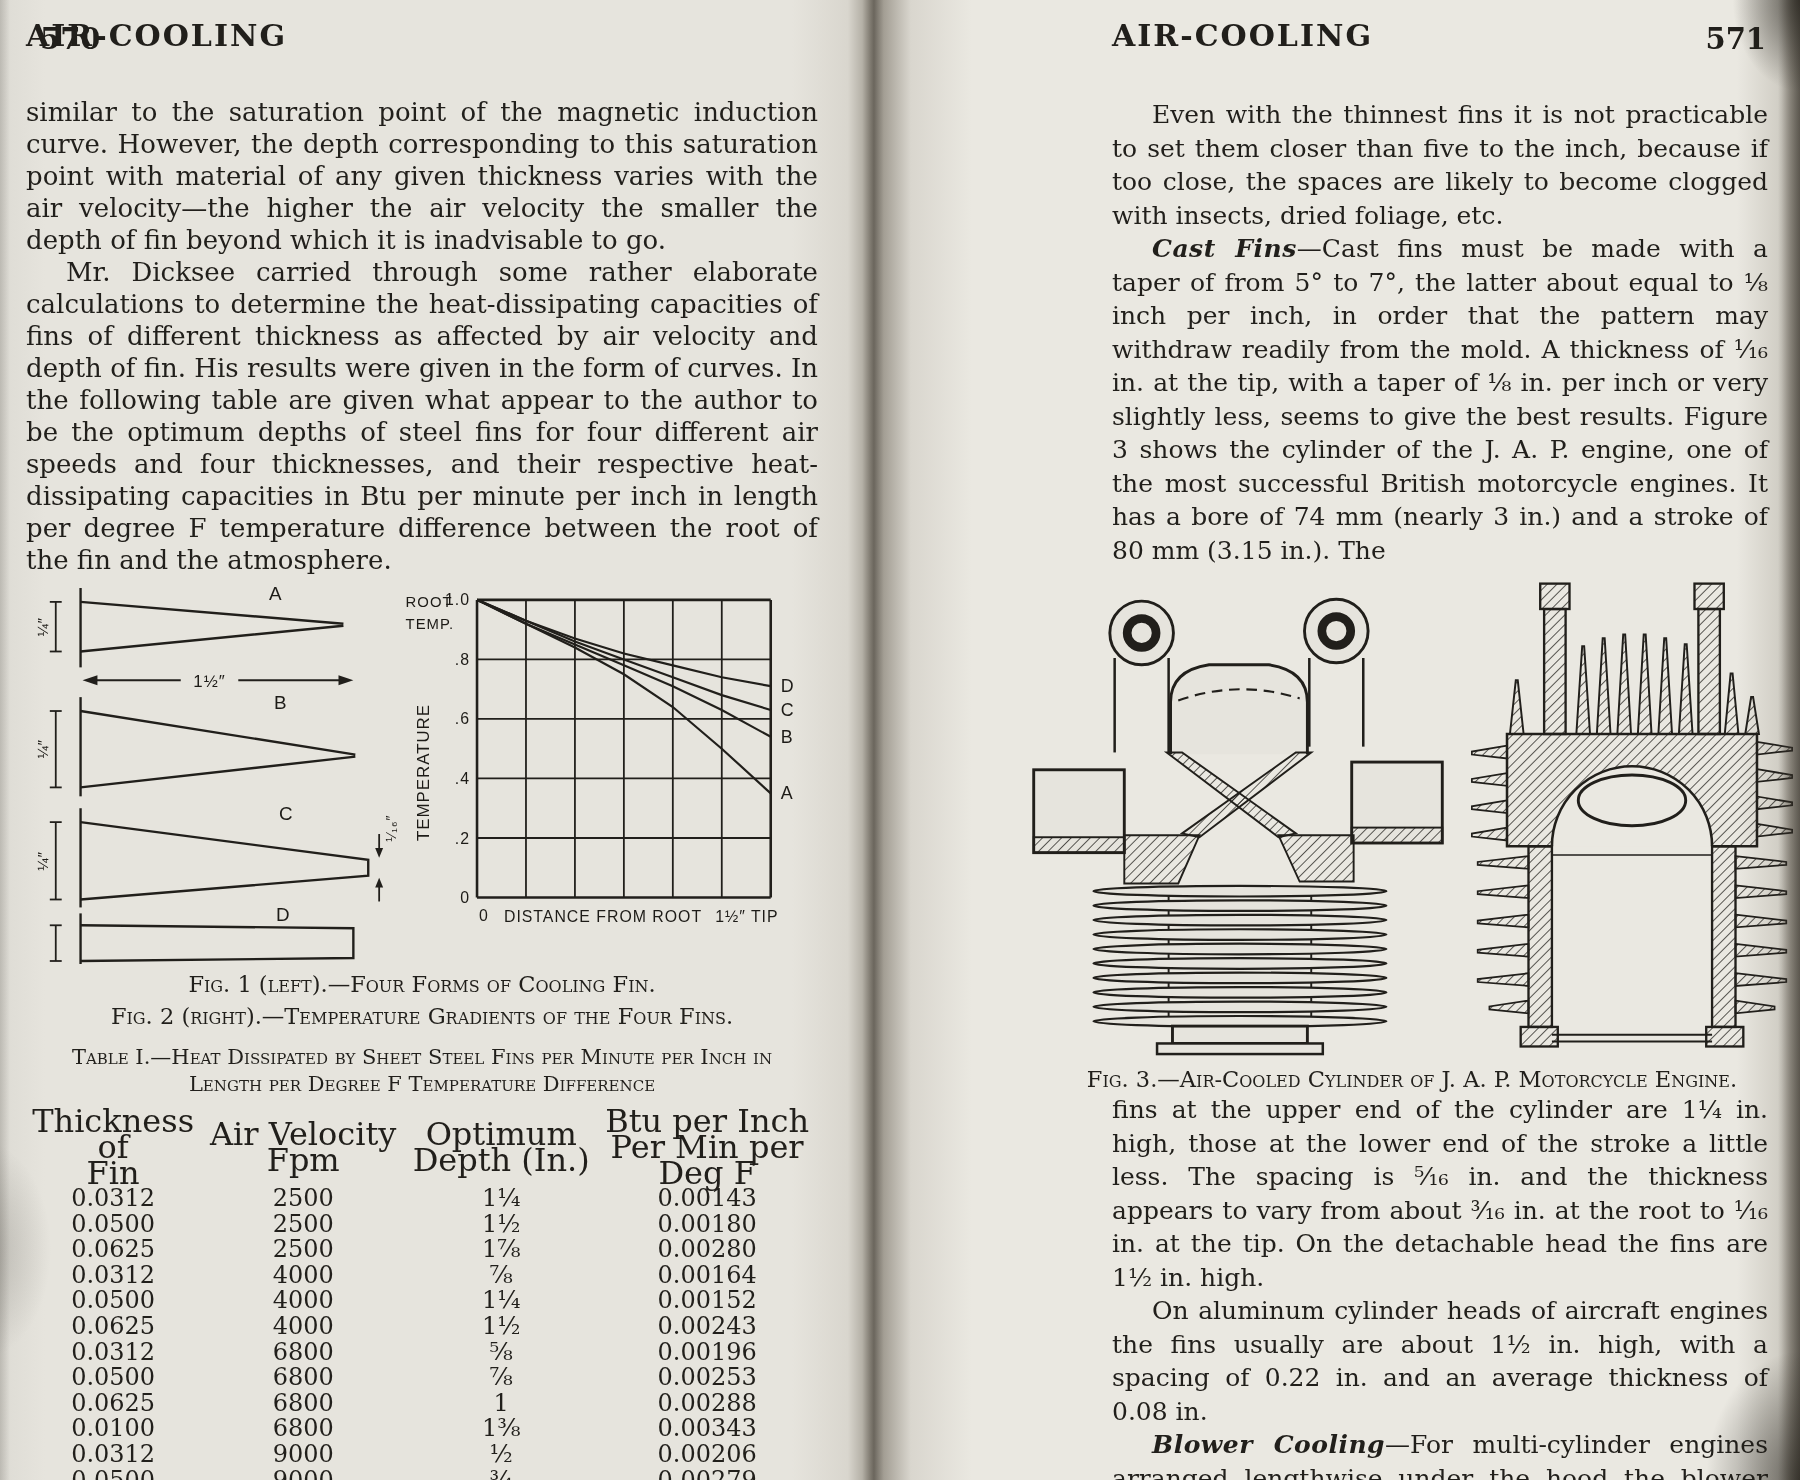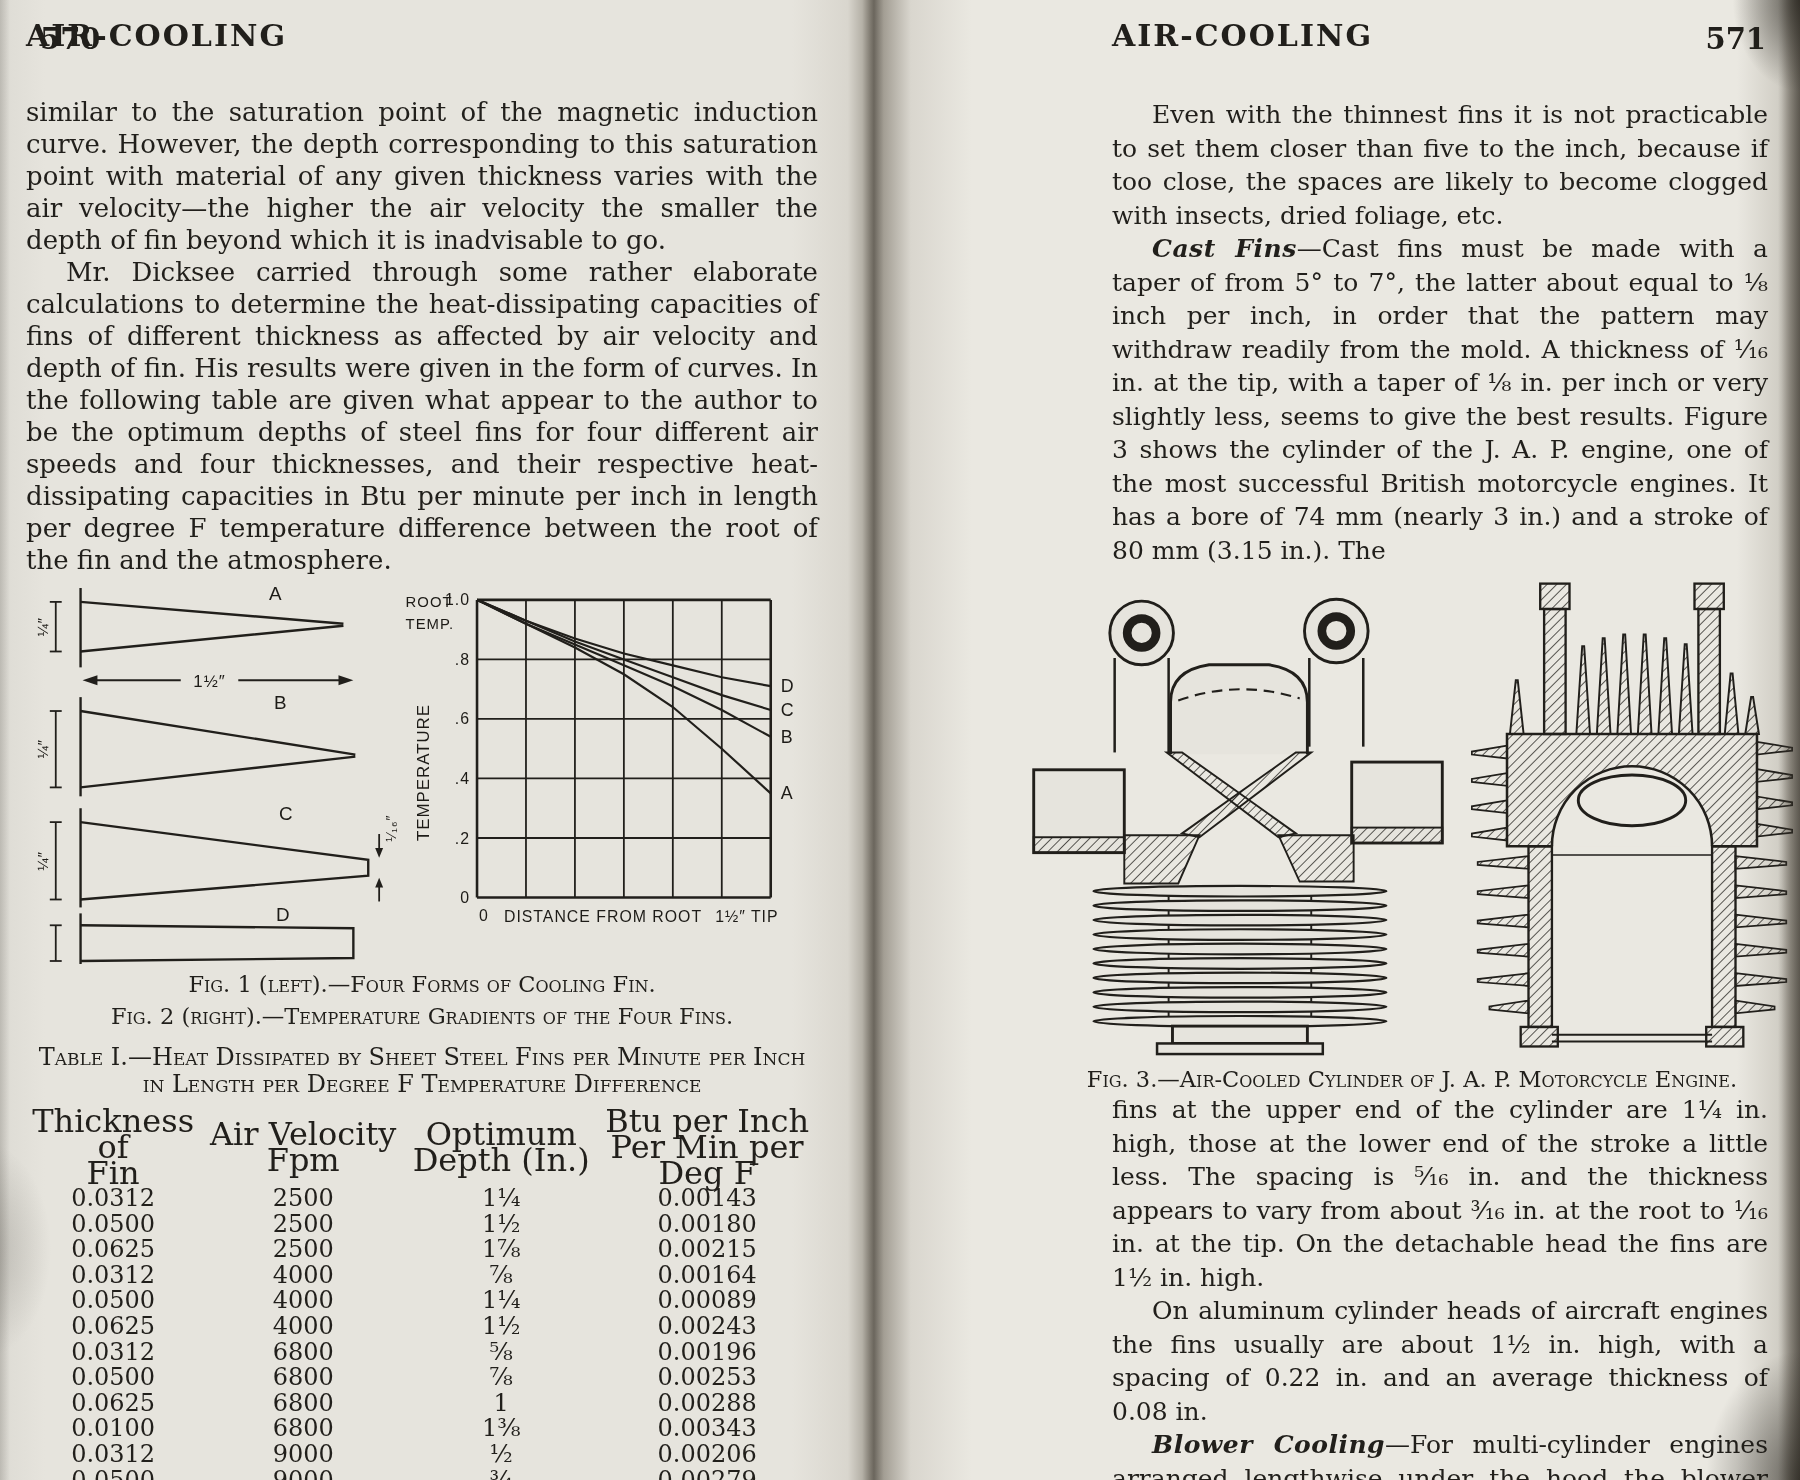--- a/index.html
+++ b/index.html
@@ -36,21 +36,21 @@
   .indent{text-indent:40px;}
   p.body b{font-weight:700;letter-spacing:.5px;font-style:italic;}
 
   .fig-row{display:flex;margin-top:8px;}
   .fig3-row{display:flex;justify-content:center;align-items:flex-start;gap:16px;
     margin-left:-86px;width:772px;margin-top:10px;}
   .caption{text-align:center;font-variant:small-caps;font-size:22.5px;line-height:28px;margin-top:4px;}
   .fig3-caption{margin-left:-86px;width:772px;margin-top:8px;}
 
   .table-title{margin:14px auto 4px;width:98%;text-align:center;font-variant:small-caps;
-    font-size:24px;line-height:27px;}
+    font-size:21px;line-height:27px;}
   table.data{width:100%;border-collapse:collapse;margin-top:10px;}
   table.data th{font-weight:400;font-size:32px;line-height:26px;text-align:center;padding:0;}
   table.data td{font-size:24px;line-height:25.6px;text-align:center;padding:0;}
   th span{display:block;}
   col.c1{width:22%;}col.c2{width:26%;}col.c3{width:24%;}col.c4{width:28%;}
 
   .figtxt{font-family:"Liberation Sans",sans-serif;fill:#1d1b17;letter-spacing:1px;}
   svg{display:block;}
 </style>
 </head>
@@ -196,33 +196,33 @@
           <tr>
           <td>0.0500</td>
           <td>2500</td>
           <td>1½</td>
           <td>0.00180</td>
         </tr>
           <tr>
           <td>0.0625</td>
           <td>2500</td>
           <td>1⅞</td>
-          <td>0.00215</td>
+          <td>0.00280</td>
         </tr>
           <tr>
           <td>0.0312</td>
           <td>4000</td>
           <td>⅞</td>
           <td>0.00164</td>
         </tr>
           <tr>
           <td>0.0500</td>
           <td>4000</td>
           <td>1¼</td>
-          <td>0.00089</td>
+          <td>0.00152</td>
         </tr>
           <tr>
           <td>0.0625</td>
           <td>4000</td>
           <td>1½</td>
           <td>0.00243</td>
         </tr>
           <tr>
           <td>0.0312</td>
           <td>6800</td>

